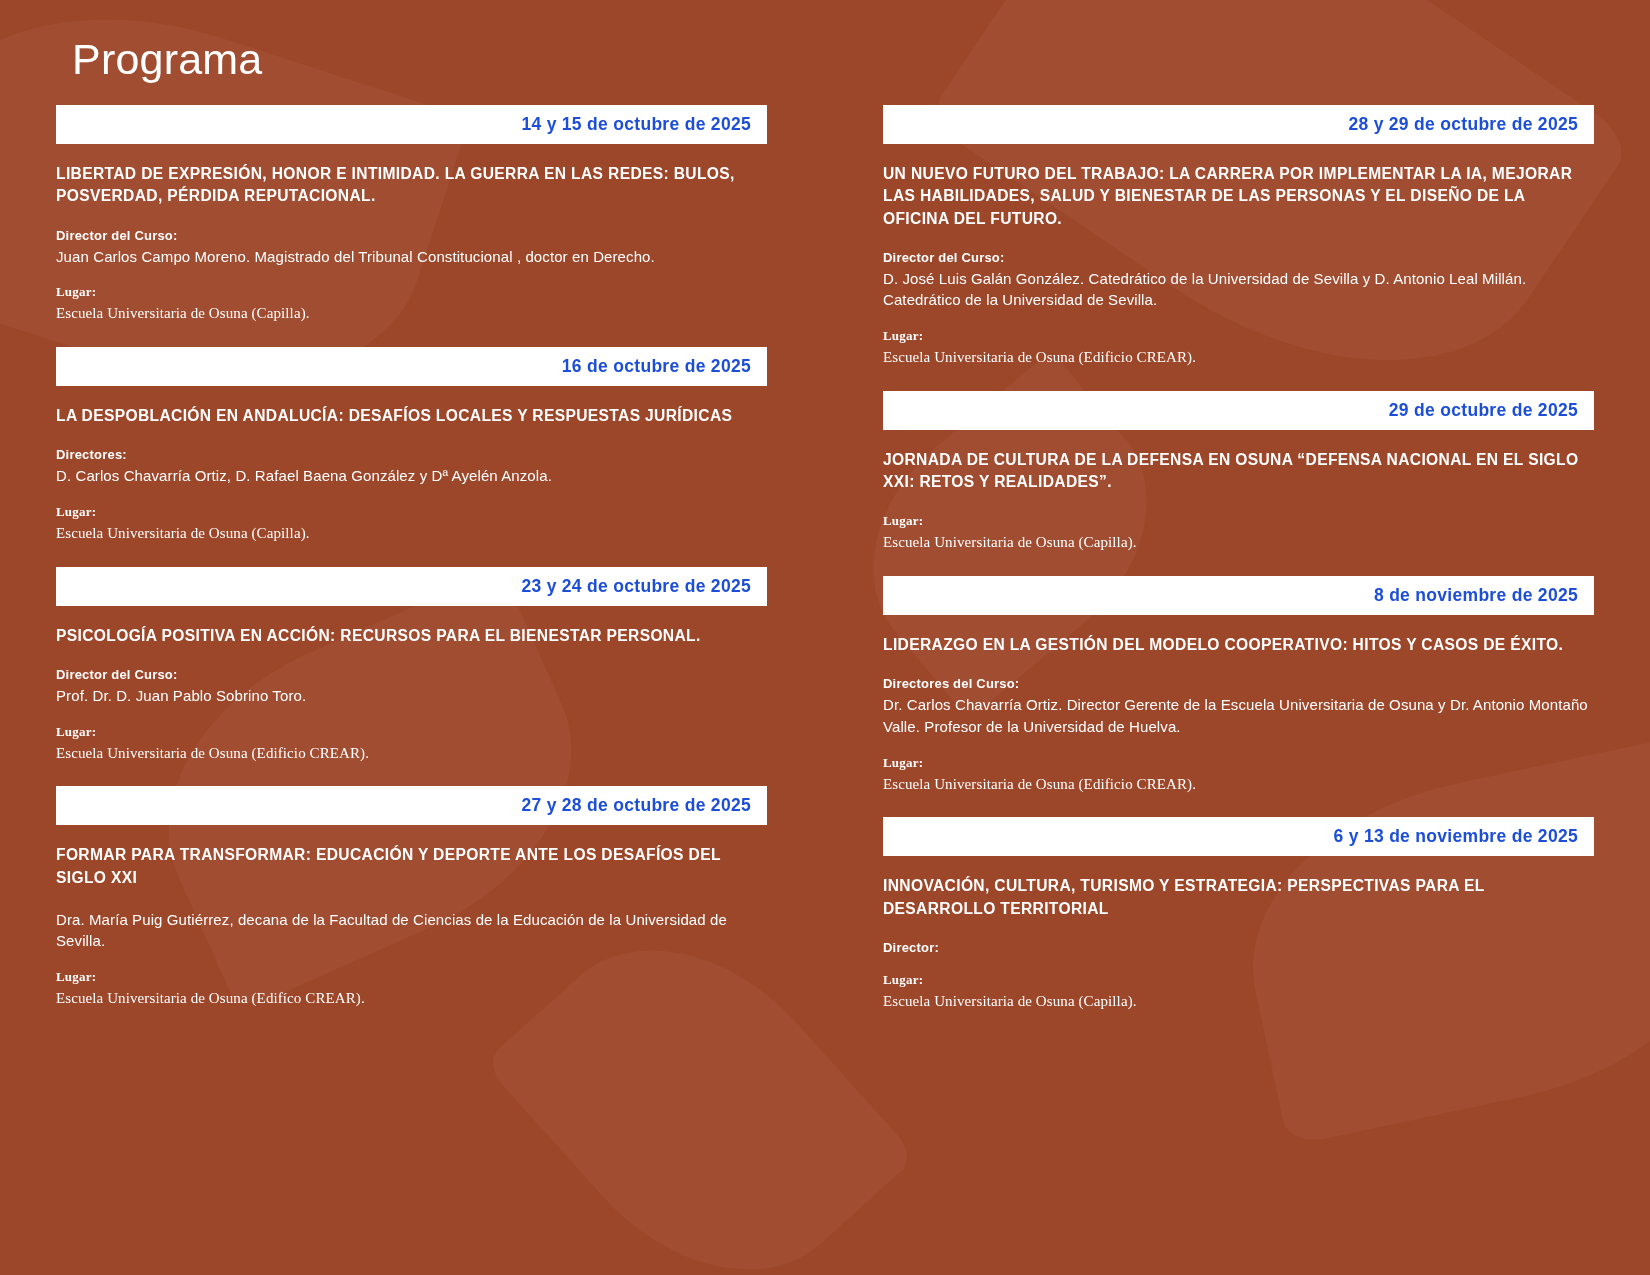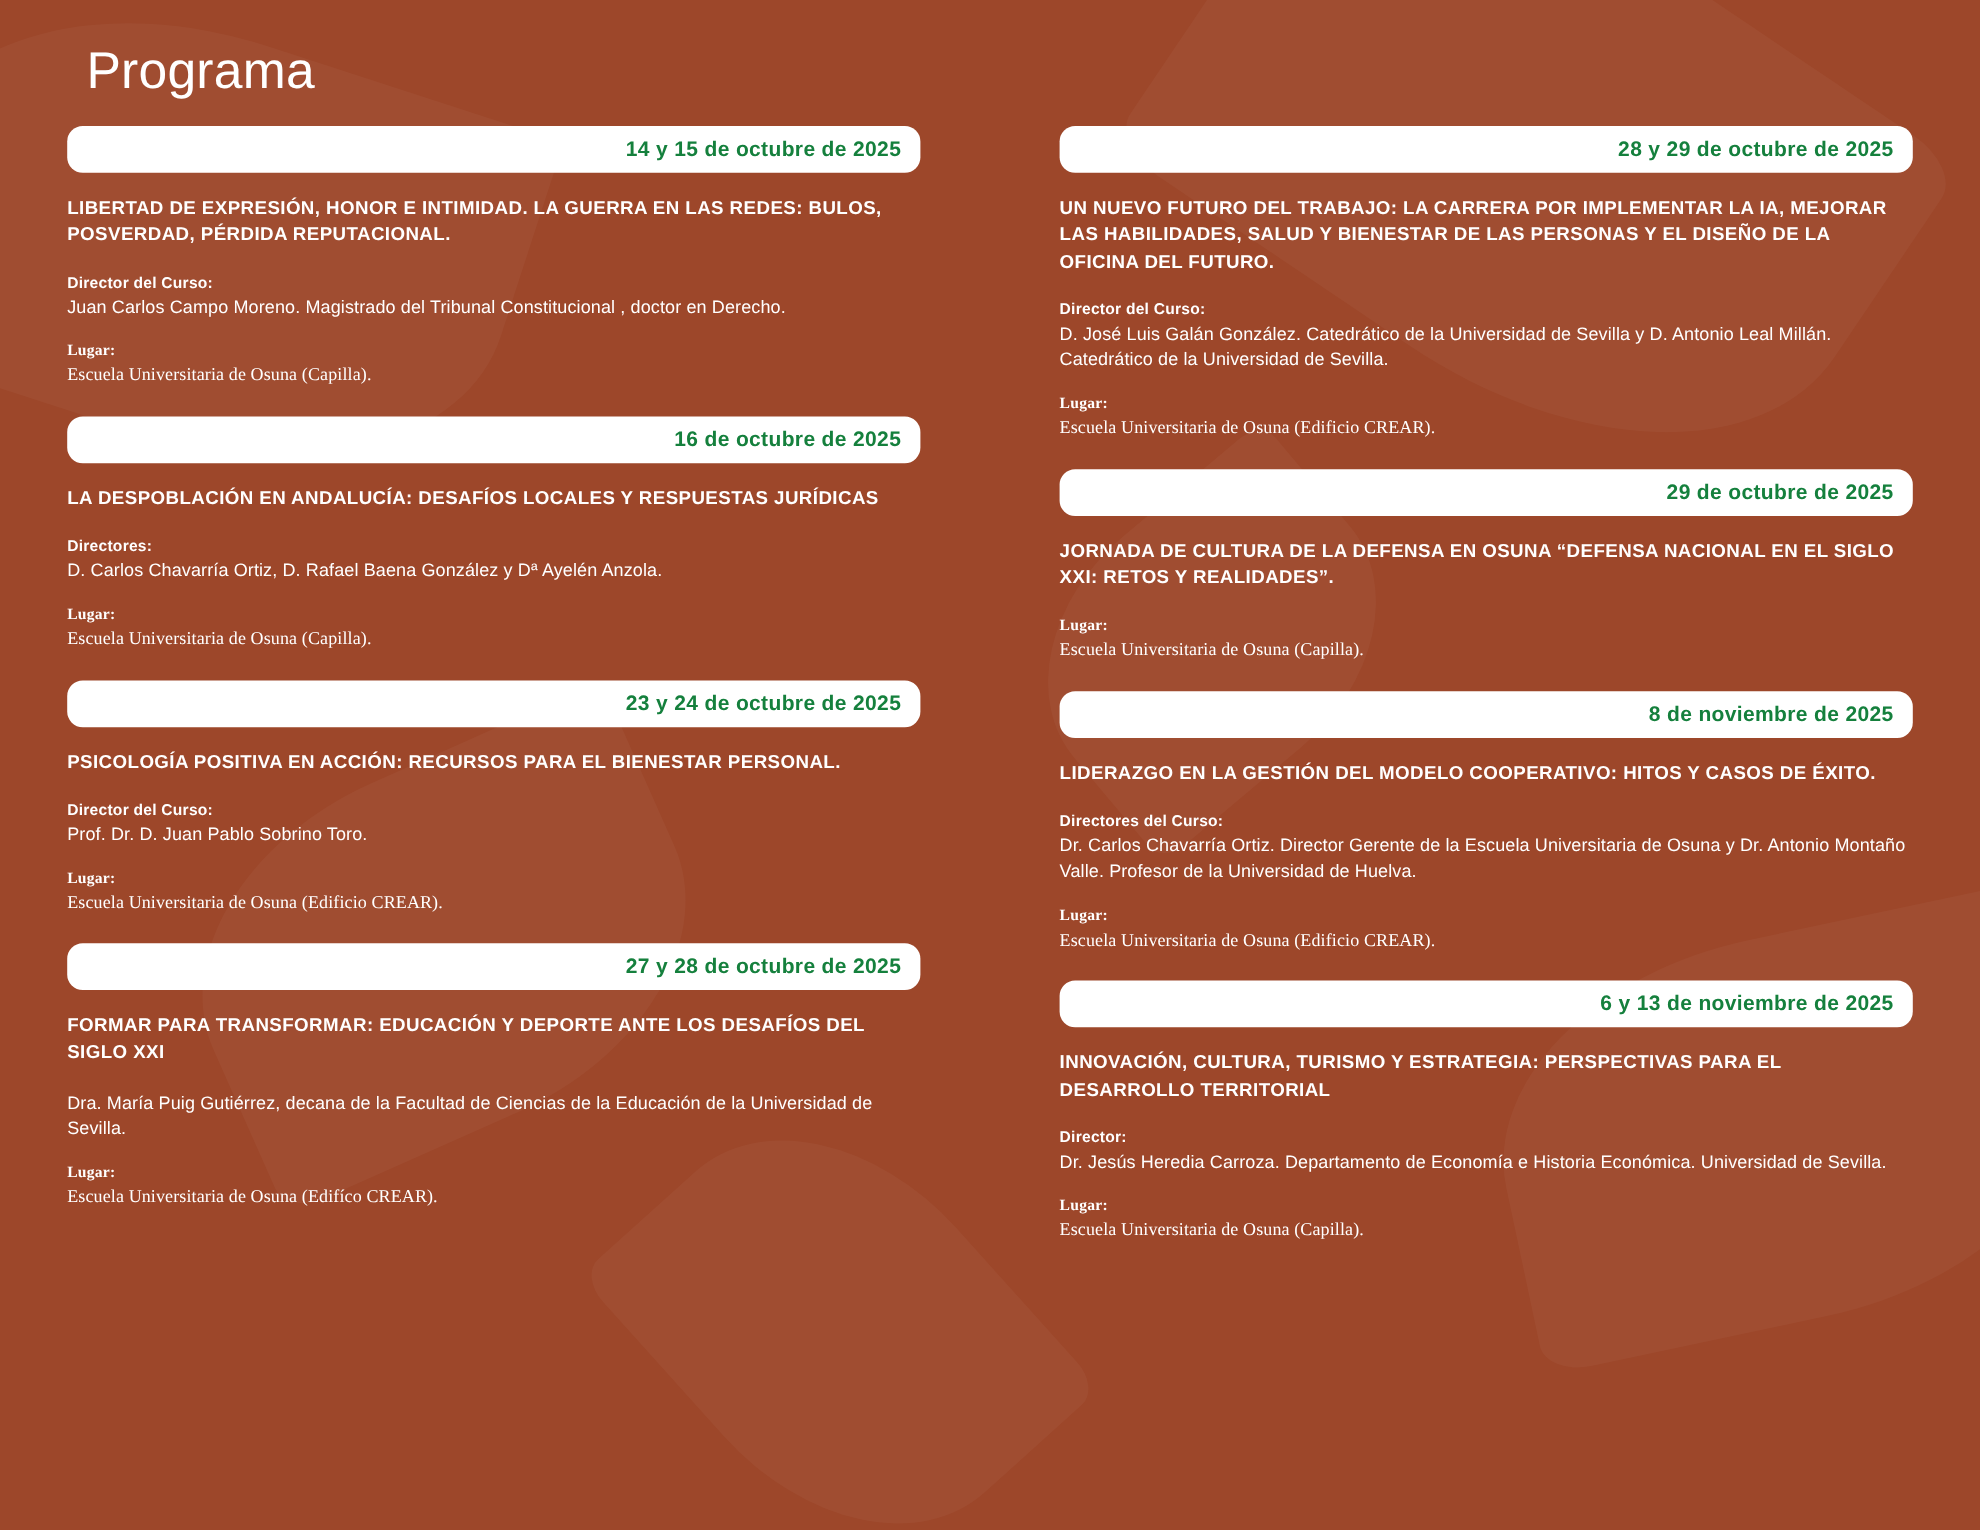--- a/index.html
+++ b/index.html
@@ -48,28 +48,27 @@
   .columns {
     display: flex;
     gap: 116px;
     align-items: flex-start;
   }
   .col { width: 718px; }
 
   .entry { margin-bottom: 22px; }
   .date-bar {
     background: #ffffff;
-    color: #15803d;
+    color: #1d4ed8;
     font-weight: bold;
     font-size: 17.5px;
     letter-spacing: 0.3px;
     text-align: right;
     padding: 9px 16px 9px 12px;
     margin-bottom: 19px;
-    border-radius: 13px;
   }
   .entry-title {
     font-size: 15.6px;
     font-weight: bold;
     letter-spacing: 0.35px;
     line-height: 1.42;
     margin-bottom: 20px;
     text-transform: uppercase;
   }
   .field { margin-bottom: 17px; }
@@ -196,21 +195,20 @@
           <div class="field-label">Lugar:</div>
           <div class="field-value">Escuela Universitaria de Osuna (Edificio CREAR).</div>
         </div>
       </div>
 
       <div class="entry">
         <div class="date-bar">6 y 13 de noviembre de 2025</div>
         <div class="entry-title">INNOVACIÓN, CULTURA, TURISMO Y ESTRATEGIA: PERSPECTIVAS PARA EL DESARROLLO TERRITORIAL</div>
         <div class="field">
           <div class="field-label">Director:</div>
-          <div class="field-value">Dr. Jesús Heredia Carroza. Departamento de Economía e Historia Económica. Universidad de Sevilla.</div>
         </div>
         <div class="field">
           <div class="field-label">Lugar:</div>
           <div class="field-value">Escuela Universitaria de Osuna (Capilla).</div>
         </div>
       </div>
 
     </div>
   </div>
 </div>

